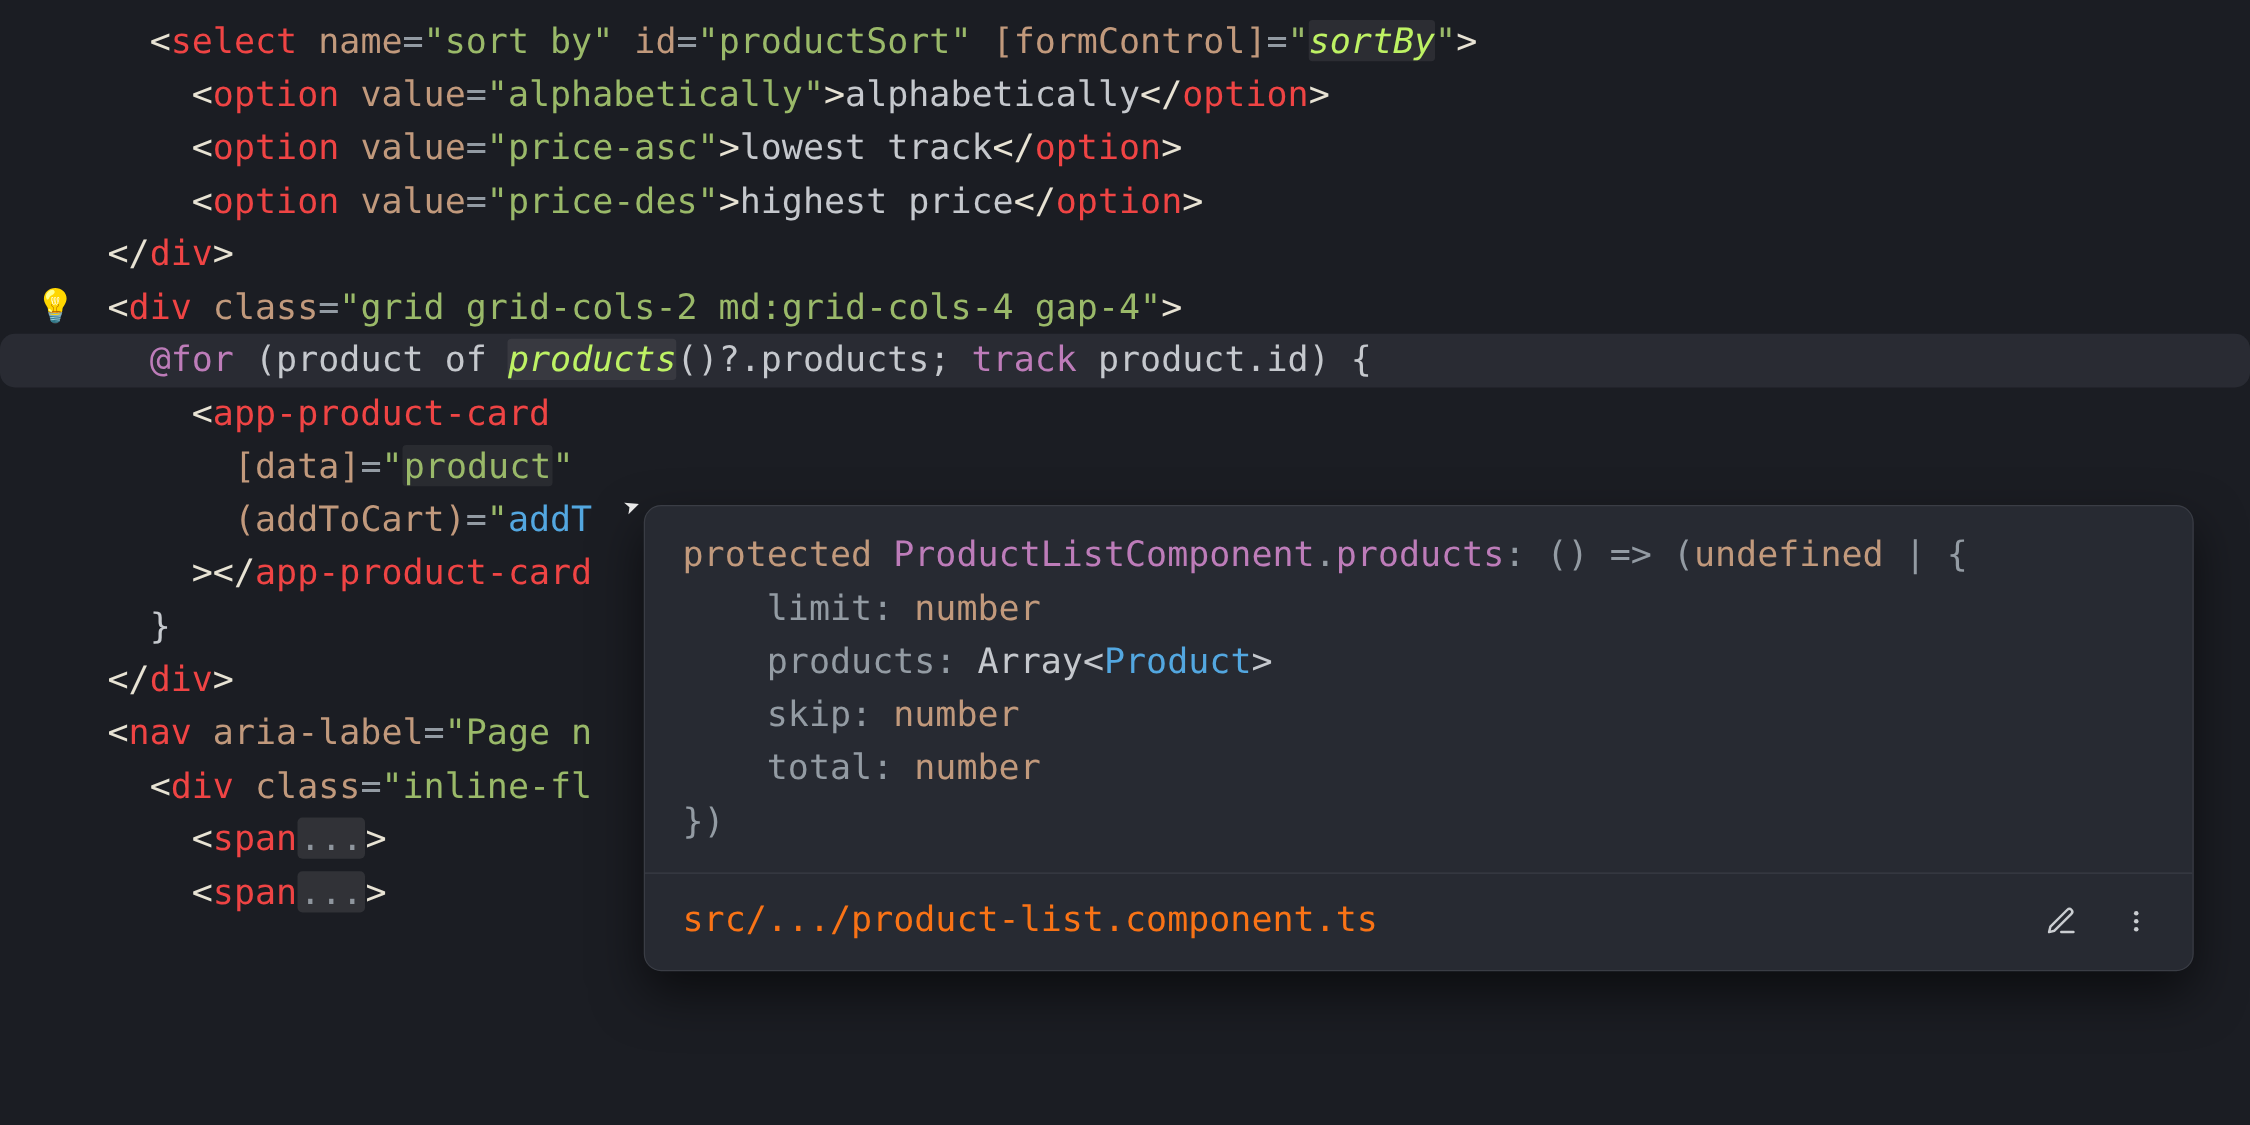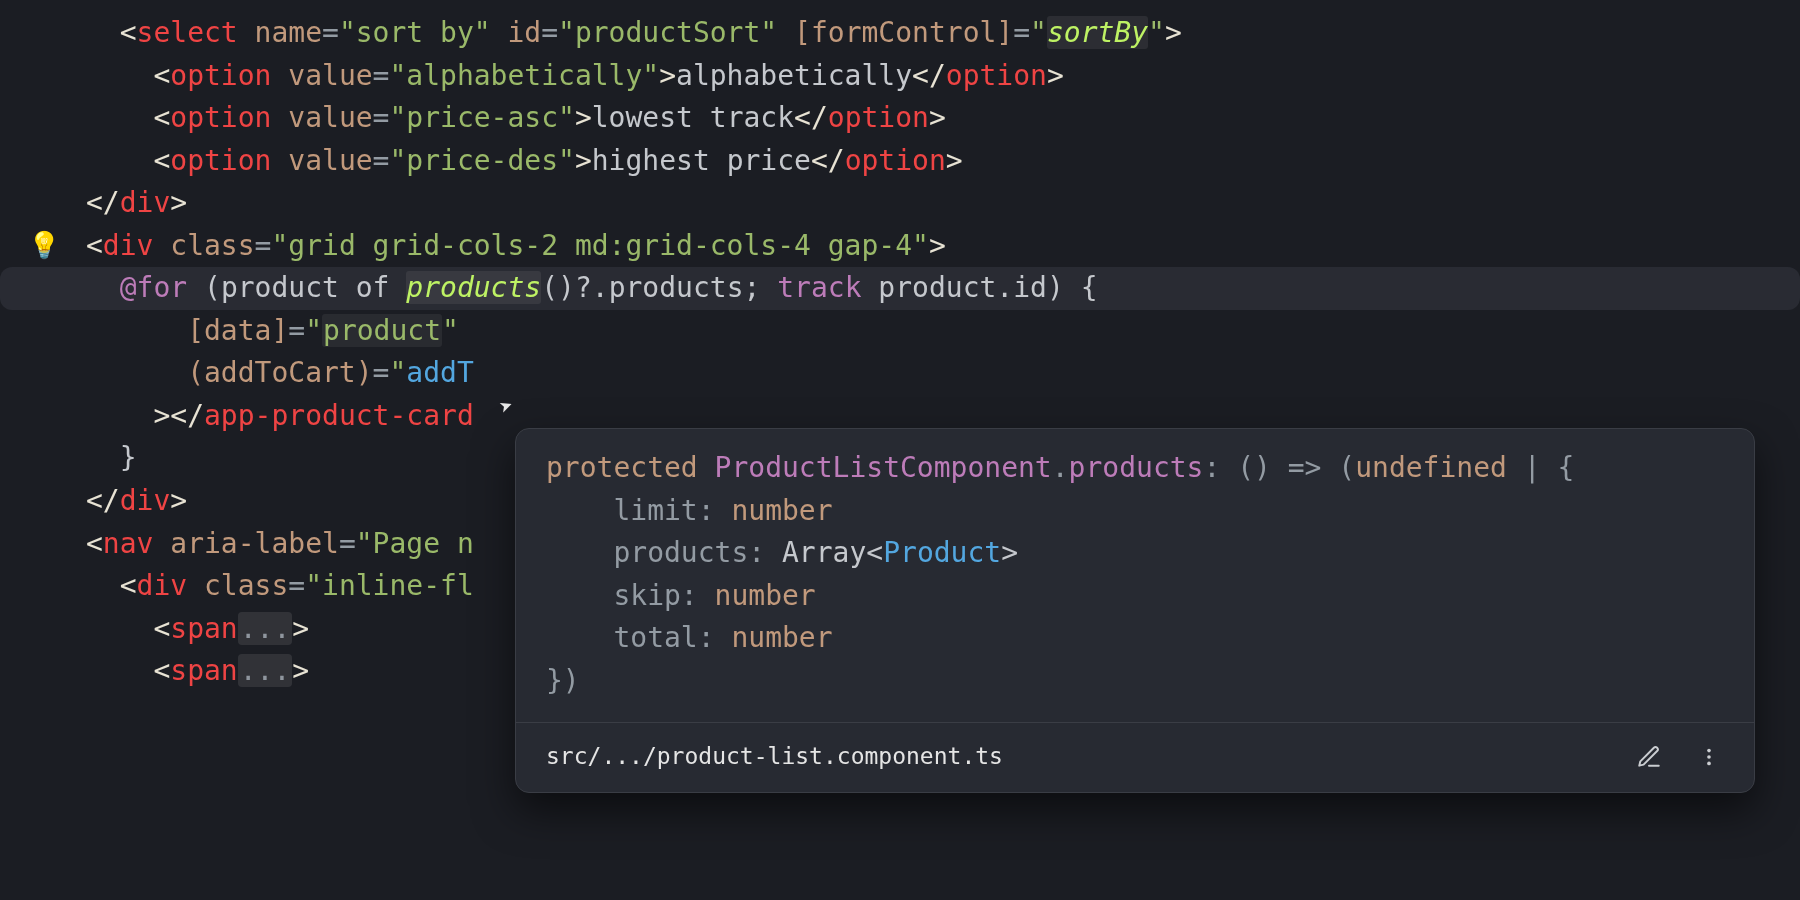--- a/index.html
+++ b/index.html
@@ -53,43 +53,43 @@
   .t-class     { color: #bd7cb9; }
   .t-field     { color: #bd7cb9; }
   .t-text      { color: #c5c8cd; margin-top: 12px; }
   .t-fold      { color: #8f969e; background: rgba(150,150,150,0.18); border-radius:4px; padding:0 2px;}
   .t-link      { color: #53a7e0; text-align: center; }
 
   
   .hover {
     position: absolute;
     left: 515px;
-    top: 428px;
+    top: 404px;
     width: 1240px;
     background: #272a32;
     border: 1px solid #3a3d45;
     border-radius: 14px;
     box-shadow: 0 18px 40px rgba(0,0,0,0.55);
     overflow: hidden;
   }
   .hover-body {
     padding: 18px 30px 20px 30px;
     white-space: pre;
   }
   .hover-footer {
     border-top: 1px solid #3a3d45;
     display: flex;
     align-items: center;
     padding: 16px 28px 18px 30px;
     gap: 26px;
   }
   .hover-footer .path {
     flex: 1;
-    color: #e5e5e5;
-    font-size: 23px;
+    color: #f97316;
+    font-size: 28px;
   }
   .hover-footer .iconbtn {
     width: 34px; height: 34px;
     display: flex; align-items: center; justify-content: center;
     color: #cacdd1;
     cursor: default;
   }
 
   .cursor-arrow {
     position: absolute;
@@ -114,20 +114,21 @@
 
   <div class="line">    <span class="t-bracket">&lt;</span><span class="t-tag">option</span> <span class="t-attr">value</span><span class="t-op">=</span><span class="t-str">"price-des"</span><span class="t-bracket">&gt;</span><span class="t-text">highest price</span><span class="t-bracket">&lt;/</span><span class="t-tag">option</span><span class="t-bracket">&gt;</span></div>
 
 
   <div class="line"><span class="t-bracket">&lt;/</span><span class="t-tag">div</span><span class="t-bracket">&gt;</span></div>
 
   <div class="line"><span class="bulb">💡</span><span class="t-bracket">&lt;</span><span class="t-tag">div</span> <span class="t-attr">class</span><span class="t-op">=</span><span class="t-str">"grid grid-cols-2 md:grid-cols-4 gap-4"</span><span class="t-bracket">&gt;</span></div>
 
   <div class="line current">  <span class="t-kw">@for</span><span class="t-text"> (</span><span class="t-text">product</span><span class="t-text"> of </span><span class="t-ident-hl">products</span><span class="t-text">()?.</span><span class="t-text">products</span><span class="t-text">; </span><span class="t-kw">track</span><span class="t-text"> </span><span class="t-text">product.id</span><span class="t-text">) {</span></div>
 
+  <div class="line">    <span class="t-bracket">&lt;</span><span class="t-tag">app-product-card</span></div>
 
   <div class="line">      <span class="t-attr">[data]</span><span class="t-op">=</span><span class="t-str">"</span><span class="t-str-hl">product</span><span class="t-str">"</span></div>
 
   <div class="line">      <span class="t-attr">(addToCart)</span><span class="t-op">=</span><span class="t-str">"</span><span class="t-link">addT</span></div>
 
   <div class="line">    <span class="t-bracket">&gt;&lt;/</span><span class="t-tag">app-product-card</span></div>
 
   <div class="line">  <span class="t-text">}</span></div>
 
   <div class="line"><span class="t-bracket">&lt;/</span><span class="t-tag">div</span><span class="t-bracket">&gt;</span></div>

